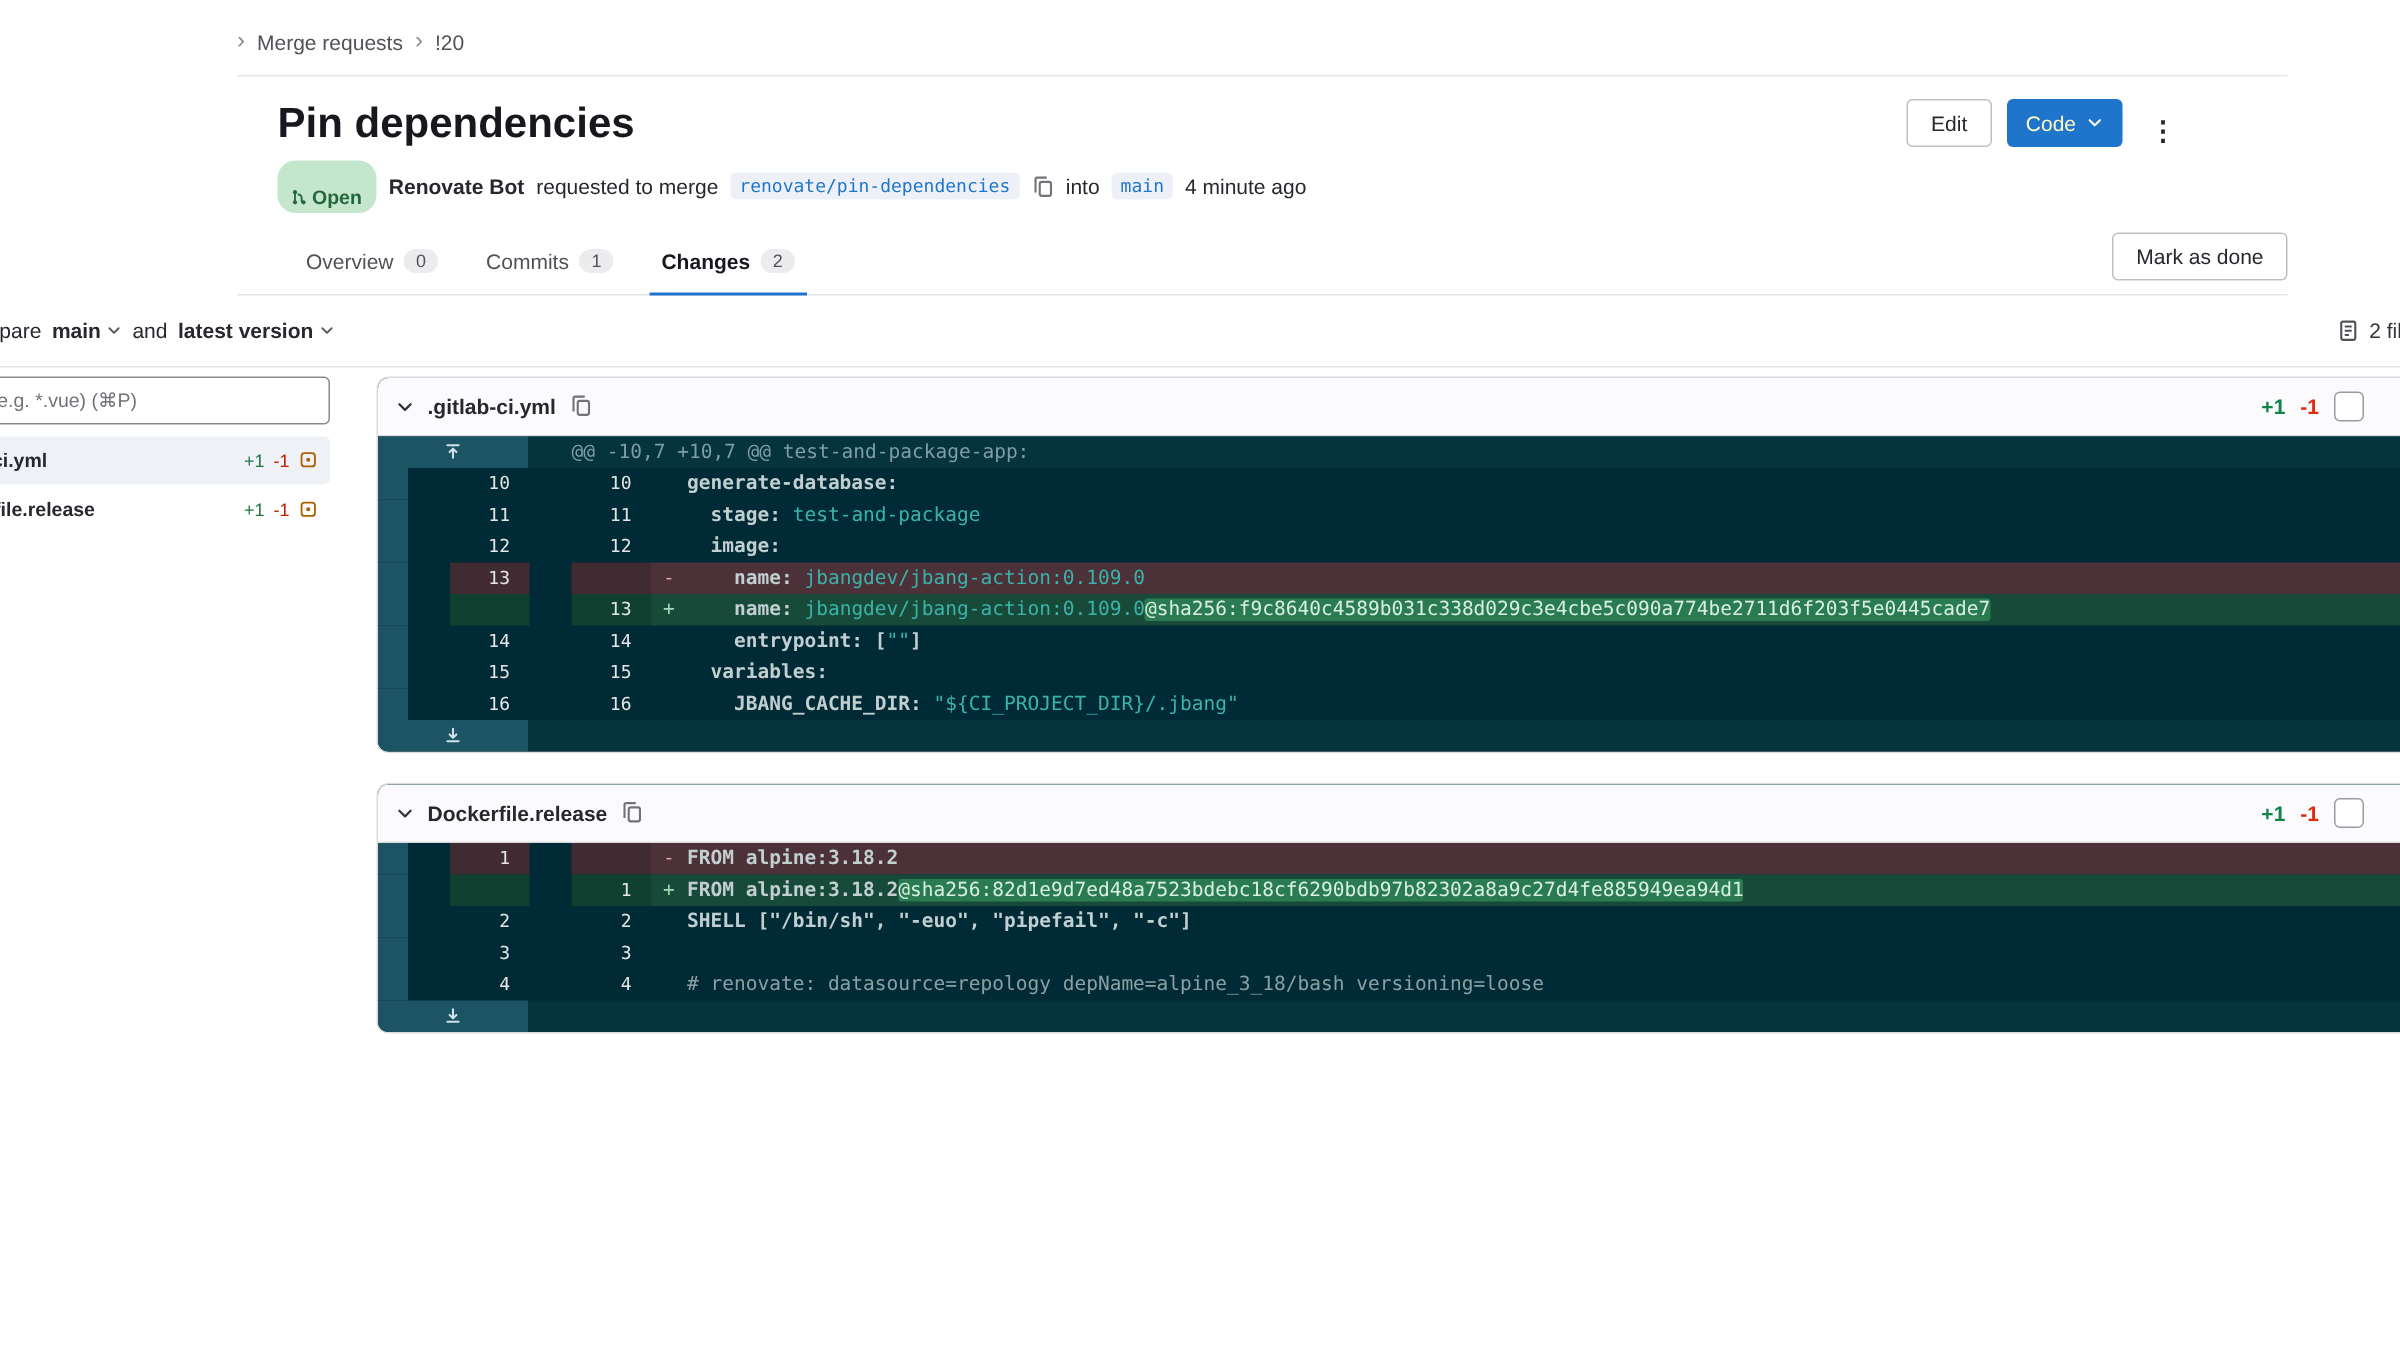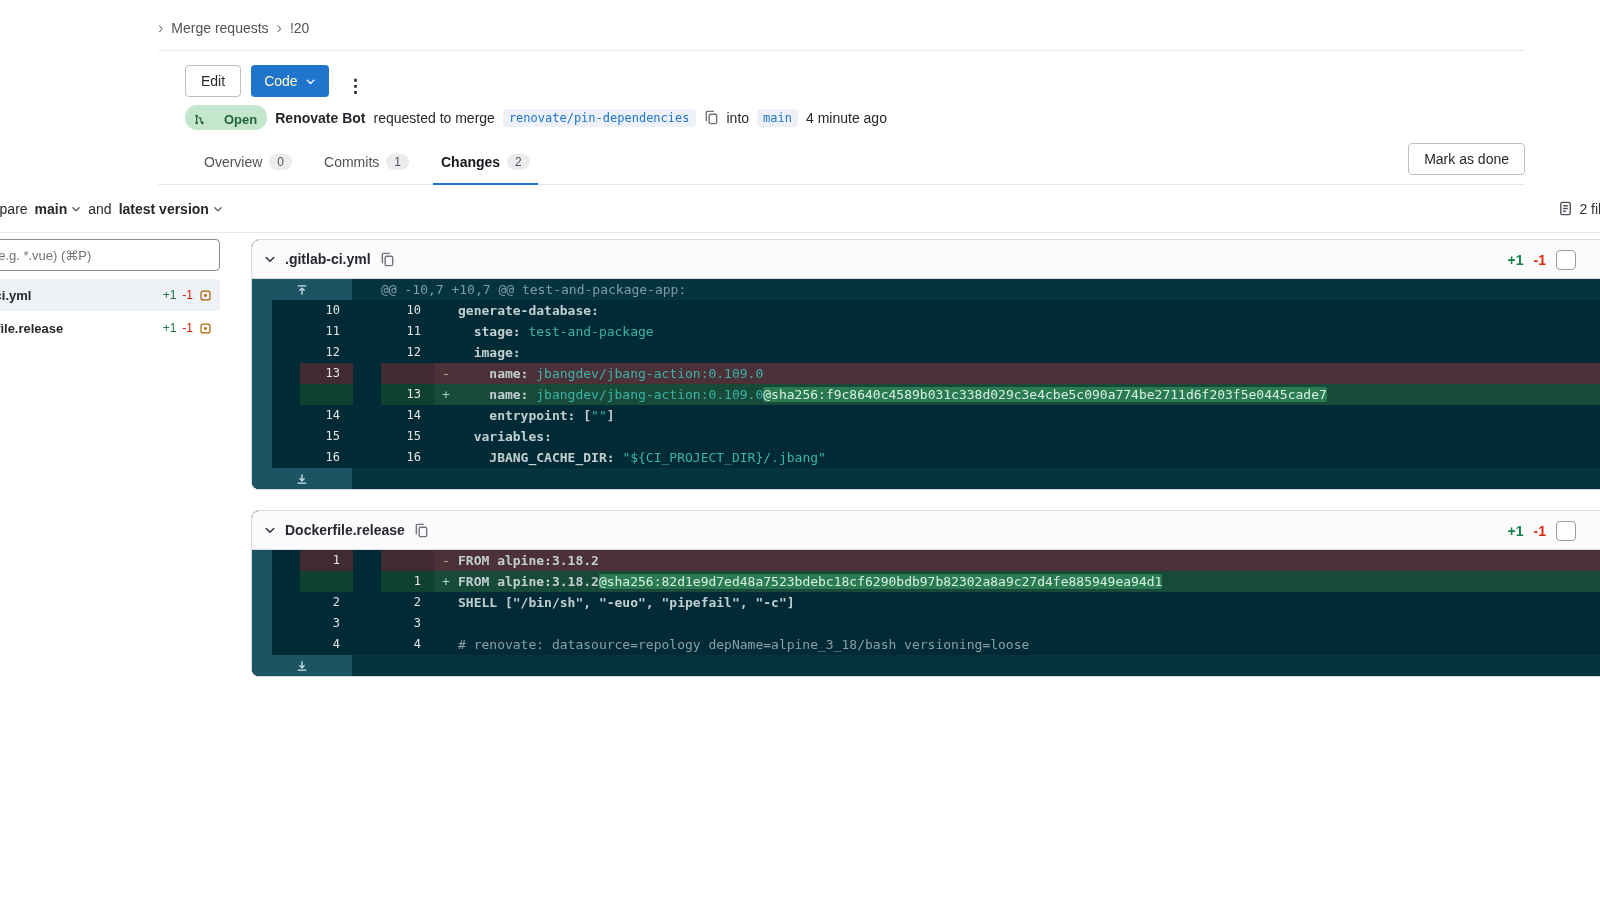--- a/index.html
+++ b/index.html
@@ -20,22 +20,22 @@
   .mr-title{font-size:28px;font-weight:700;color:#18171d;margin:0;line-height:1.2;}
   .header-actions{display:flex;align-items:flex-end;gap:10px;margin-right:66px;}
   .btn-default{background:#fff;border:1px solid #bfbfc3;border-radius:4px;padding:7px 15px;
                font-size:14px;color:#28272d;font-family:inherit;cursor:pointer;white-space:nowrap;}
   .btn-primary{background:#1f75cb;color:#fef9c3;border:none;border-radius:4px;padding:8px 13px;
                font-size:14px;font-family:inherit;display:inline-flex;align-items:center;gap:7px;cursor:pointer;}
   .btn-dots{border:none;background:none;font-size:18px;font-weight:700;color:#28272d;
             padding:2px 8px;cursor:pointer;line-height:1;}
 
   .status-row{display:flex;align-items:center;gap:8px;margin-top:8px;font-size:14px;flex-wrap:nowrap;}
-  .badge-open{display:inline-flex;align-items:center;gap:18px;background:#c3e6cd;color:#24663b;
-              font-weight:600;font-size:13px;border-radius:12px;padding:7px 10px 3px 8px;}
+  .badge-open{display:inline-flex;align-items:center;gap:2px;background:#c3e6cd;color:#24663b;
+              font-weight:600;font-size:13px;border-radius:12px;padding:17px 10px 3px 8px;}
   .author{font-weight:700;}
   .branch-chip{font-family:"DejaVu Sans Mono",monospace;font-size:12px;color:#1f75cb;
                background:#edf1f7;padding:2px 6px;border-radius:4px;cursor:pointer;}
   .icon-btn{display:inline-flex;align-items:center;color:#737278;cursor:pointer;background:none;border:none;padding:0;}
 
   
   .tabs-row{display:flex;justify-content:space-between;align-items:center;margin-top:10px;
             border-bottom:1px solid #e6e6e9;padding-left:30px;}
   .tabs{display:flex;}
   .tab{display:flex;align-items:center;gap:7px;padding:14px 16px;font-size:14px;color:#535158;
@@ -109,20 +109,21 @@
   <div class="breadcrumb-row">
     <span class="crumb-chevron">›</span>
     <span class="crumb-link">Merge requests</span>
     <span class="crumb-chevron">›</span>
     <span class="crumb-link">!20</span>
   </div>
 
   <div class="content">
     <div class="mr-header">
       <div class="title-row">
+        <h1 class="mr-title">Pin dependencies</h1>
         <div class="header-actions">
           <button class="btn-default">Edit</button>
           <button class="btn-primary">
             <span>Code</span>
             <span class="chev" style="color:#fff">
               <svg width="11" height="11" viewBox="0 0 16 16" fill="none">
                   <path d="M3 6l5 5 5-5" stroke="currentColor" stroke-width="2" stroke-linecap="round" stroke-linejoin="round"></path>
                 </svg>
             </span>
           </button>

